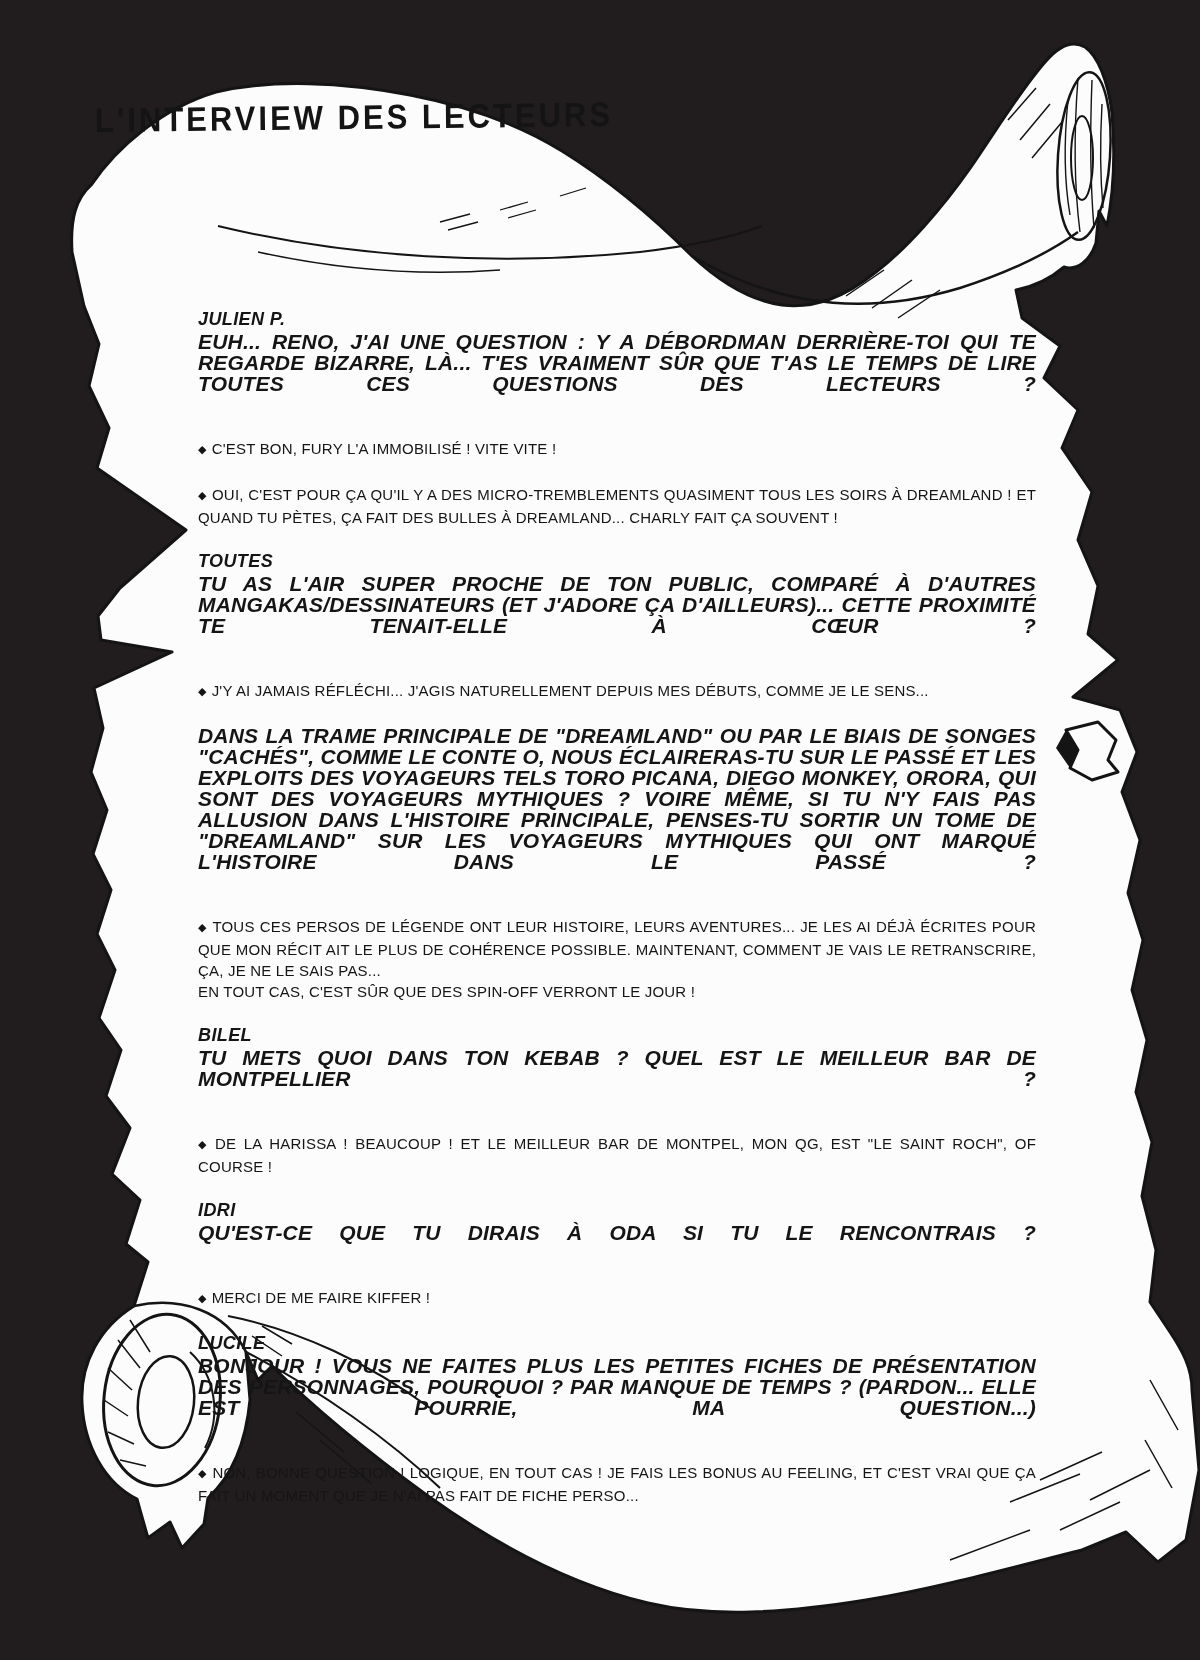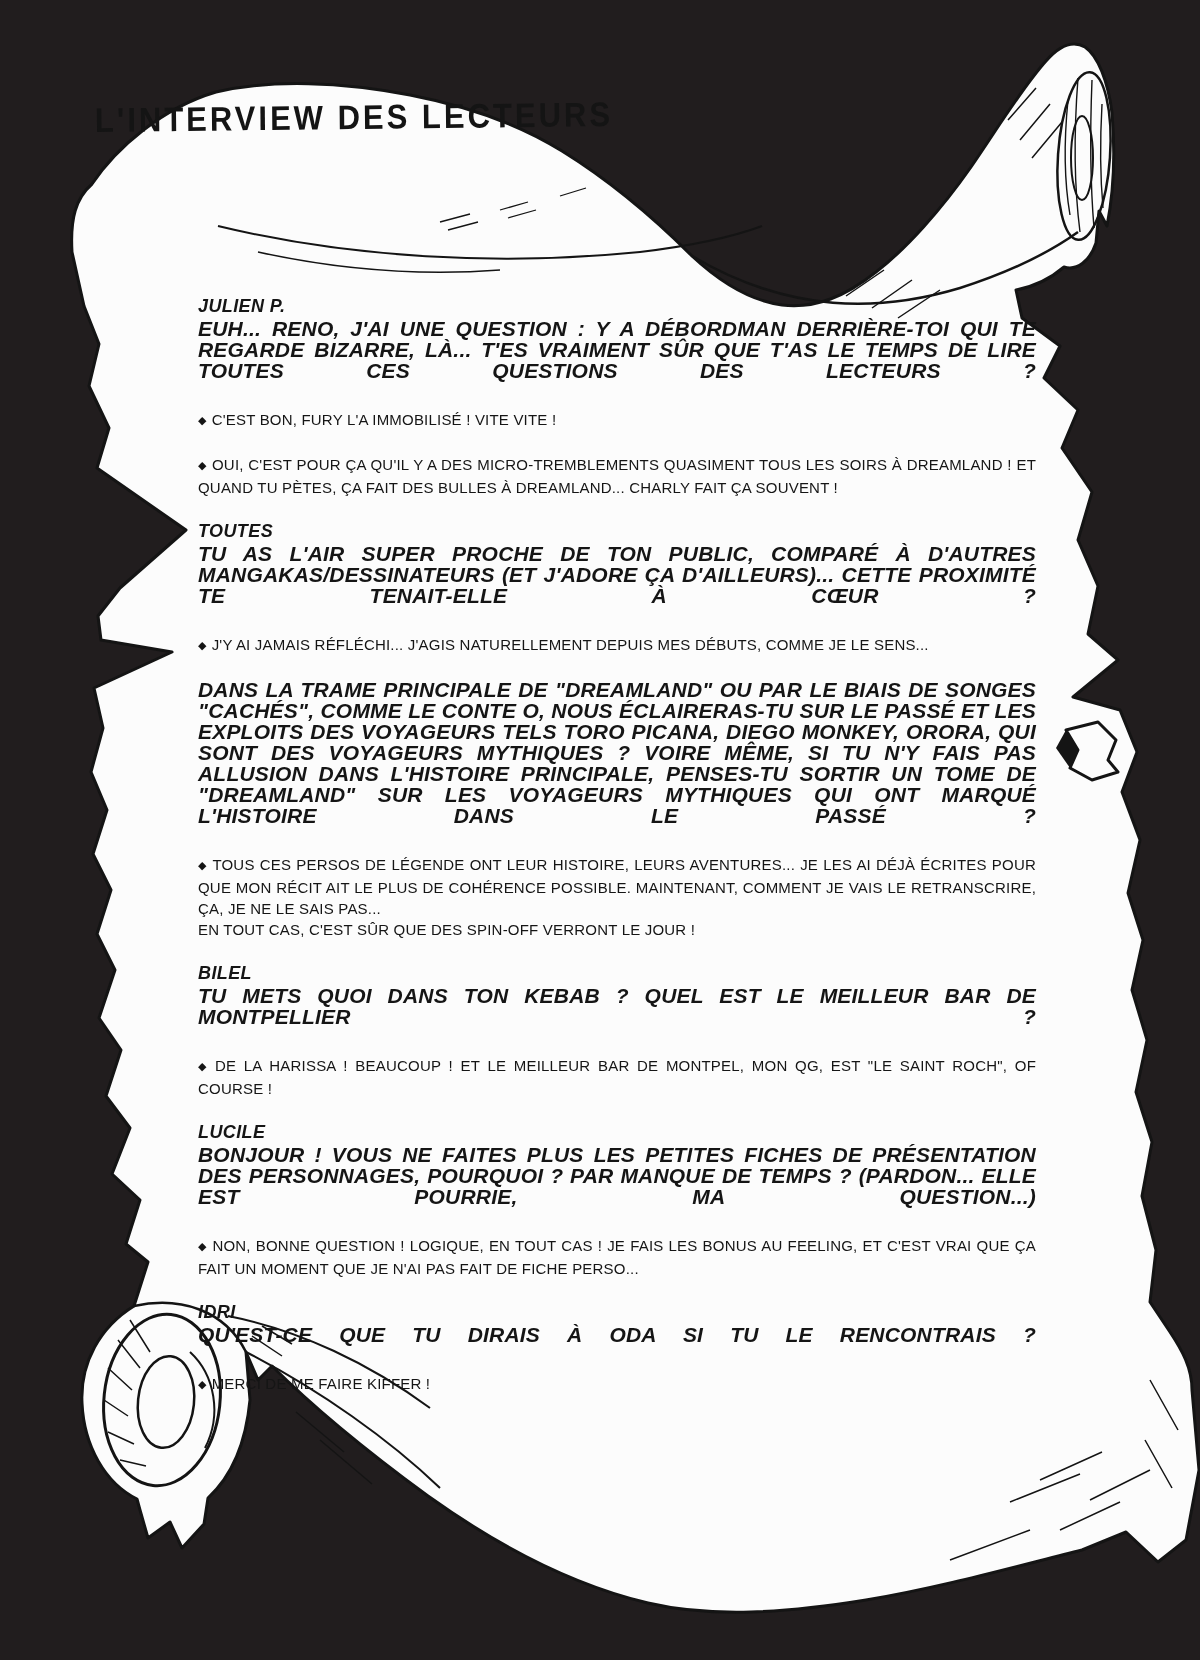--- a/index.html
+++ b/index.html
@@ -12,35 +12,35 @@
   }
   .page{position:relative;width:952px;height:1660px;}
   .scroll-svg{position:absolute;left:0;top:0;z-index:1;}
   .page-title{
     position:absolute;left:95px;top:100px;z-index:3;
     font-size:31px;font-weight:700;letter-spacing:3px;
     color:#141414;transform:scaleY(1.1) rotate(-0.6deg);
     white-space:nowrap;
   }
   .content{
-    position:absolute;left:198px;top:295px;width:838px;z-index:3;
+    position:absolute;left:198px;top:308px;width:838px;z-index:3;
     color:#151515;
   }
   .qa{margin-bottom:22px;}
   .qa-name{
     font-size:18px;line-height:22px;font-weight:700;font-style:italic;
     letter-spacing:.4px;margin-bottom:1px;
   }
   .qa-question{
     font-size:21px;line-height:21px;font-weight:700;font-style:italic;
     letter-spacing:.2px;text-align:justify;
   }
   .qa-question:after{content:"";display:inline-block;width:100%;}
   .qa-answer{
-    margin-top:7px;font-size:15px;line-height:21px;font-weight:400;
+    margin-top:23px;font-size:15px;line-height:21px;font-weight:400;
     letter-spacing:.2px;text-align:justify;
   }
   .qa-answer .ans-line:after, .qa-question{text-align-last:left;}
   .bullet{font-size:11px;margin-right:5px;position:relative;top:-1px;}
 </style>
 </head>
 <body>
 
 <div class="page">
 
@@ -160,28 +160,28 @@
         </div>
       </div>
       <div class="qa">
         <div class="qa-name">BILEL</div>
         <div class="qa-question">TU METS QUOI DANS TON KEBAB ? QUEL EST LE MEILLEUR BAR DE MONTPELLIER ?</div>
         <div class="qa-answer">
           <div class="ans-line"><span class="bullet">◆</span><span>DE LA HARISSA ! BEAUCOUP ! ET LE MEILLEUR BAR DE MONTPEL, MON QG, EST "LE SAINT ROCH", OF COURSE !</span></div>
         </div>
       </div>
       <div class="qa">
+        <div class="qa-name">IDRI</div>
+        <div class="qa-question">QU'EST-CE QUE TU DIRAIS À ODA SI TU LE RENCONTRAIS ?</div>
+        <div class="qa-answer">
+          <div class="ans-line"><span class="bullet">◆</span><span>MERCI DE ME FAIRE KIFFER !</span></div>
+        </div>
+      </div>
+      <div class="qa">
         <div class="qa-name">LUCILE</div>
         <div class="qa-question">BONJOUR ! VOUS NE FAITES PLUS LES PETITES FICHES DE PRÉSENTATION DES PERSONNAGES, POURQUOI ? PAR MANQUE DE TEMPS ? (PARDON... ELLE EST POURRIE, MA QUESTION...)</div>
         <div class="qa-answer">
           <div class="ans-line"><span class="bullet">◆</span><span>NON, BONNE QUESTION ! LOGIQUE, EN TOUT CAS ! JE FAIS LES BONUS AU FEELING, ET C'EST VRAI QUE ÇA FAIT UN MOMENT QUE JE N'AI PAS FAIT DE FICHE PERSO...</span></div>
-        </div>
-      </div>
-      <div class="qa">
-        <div class="qa-name">IDRI</div>
-        <div class="qa-question">QU'EST-CE QUE TU DIRAIS À ODA SI TU LE RENCONTRAIS ?</div>
-        <div class="qa-answer">
-          <div class="ans-line"><span class="bullet">◆</span><span>MERCI DE ME FAIRE KIFFER !</span></div>
         </div>
       </div>
     </div>
 
 </div>
 
 </body></html>

